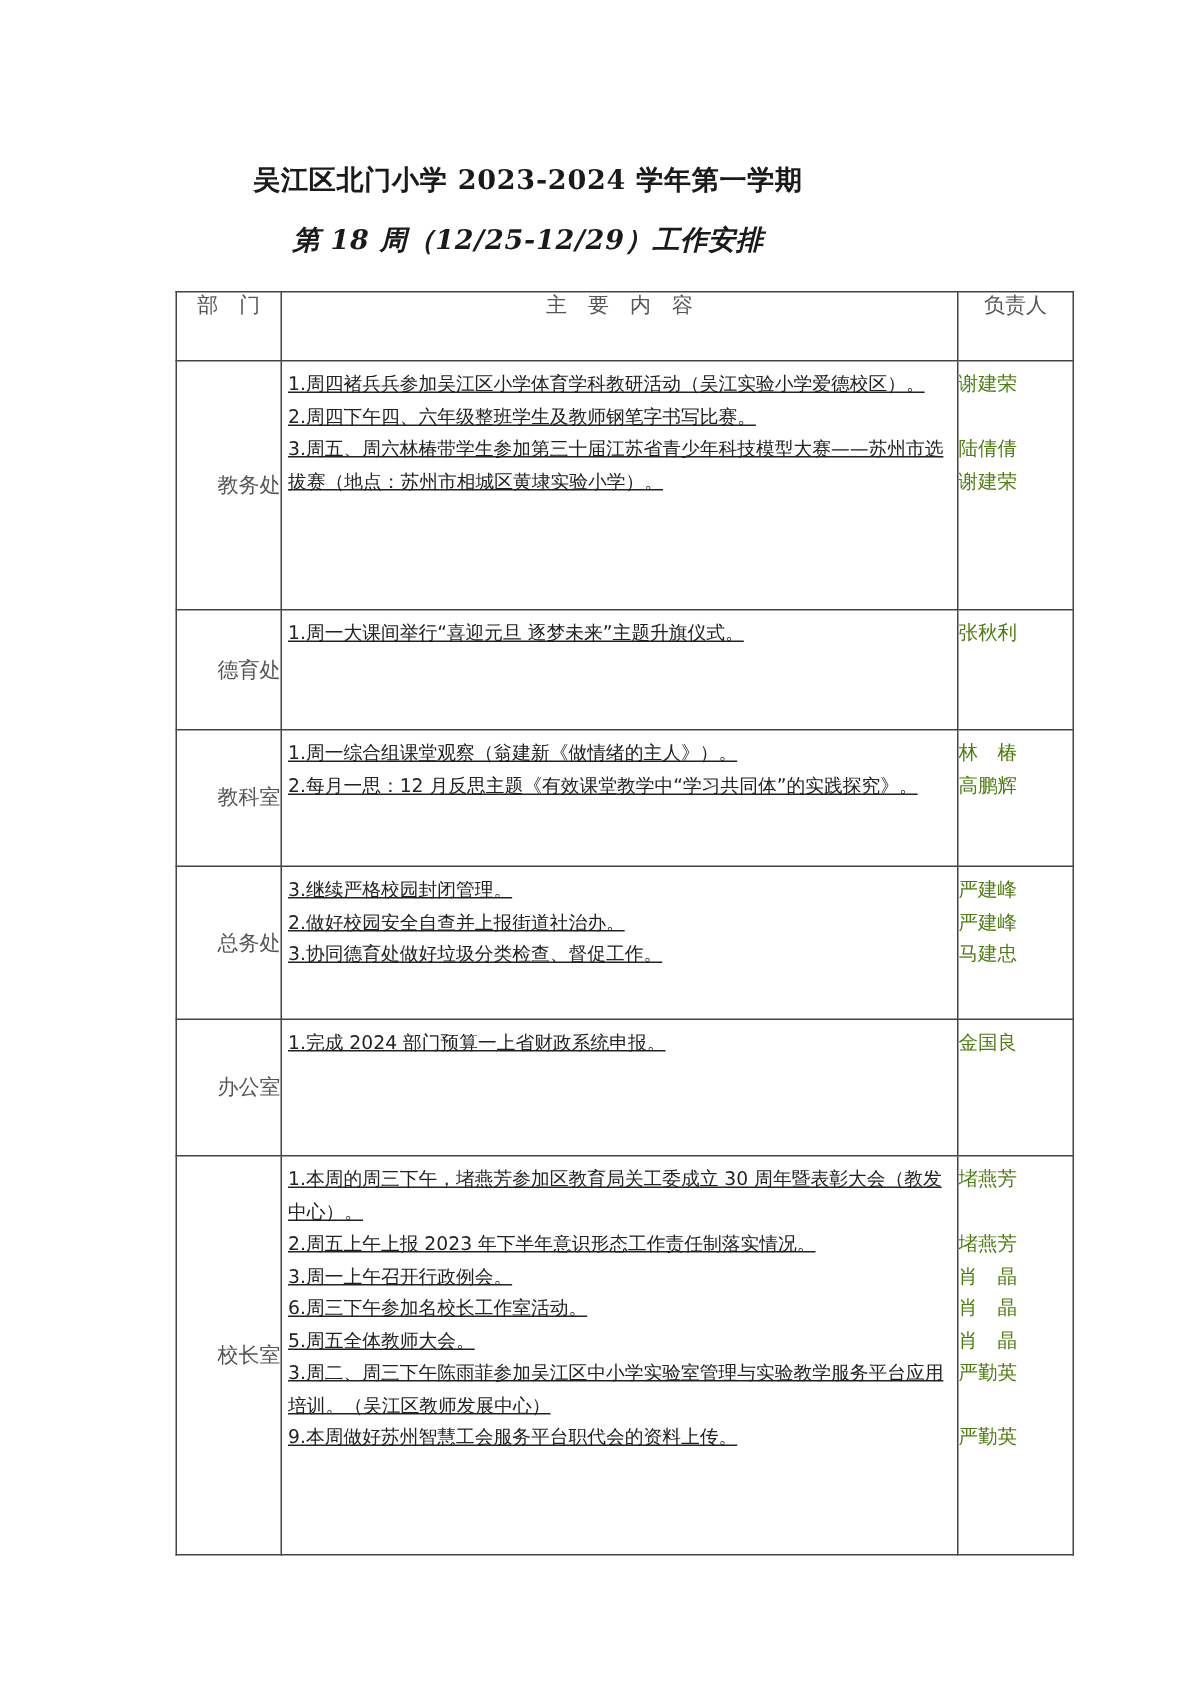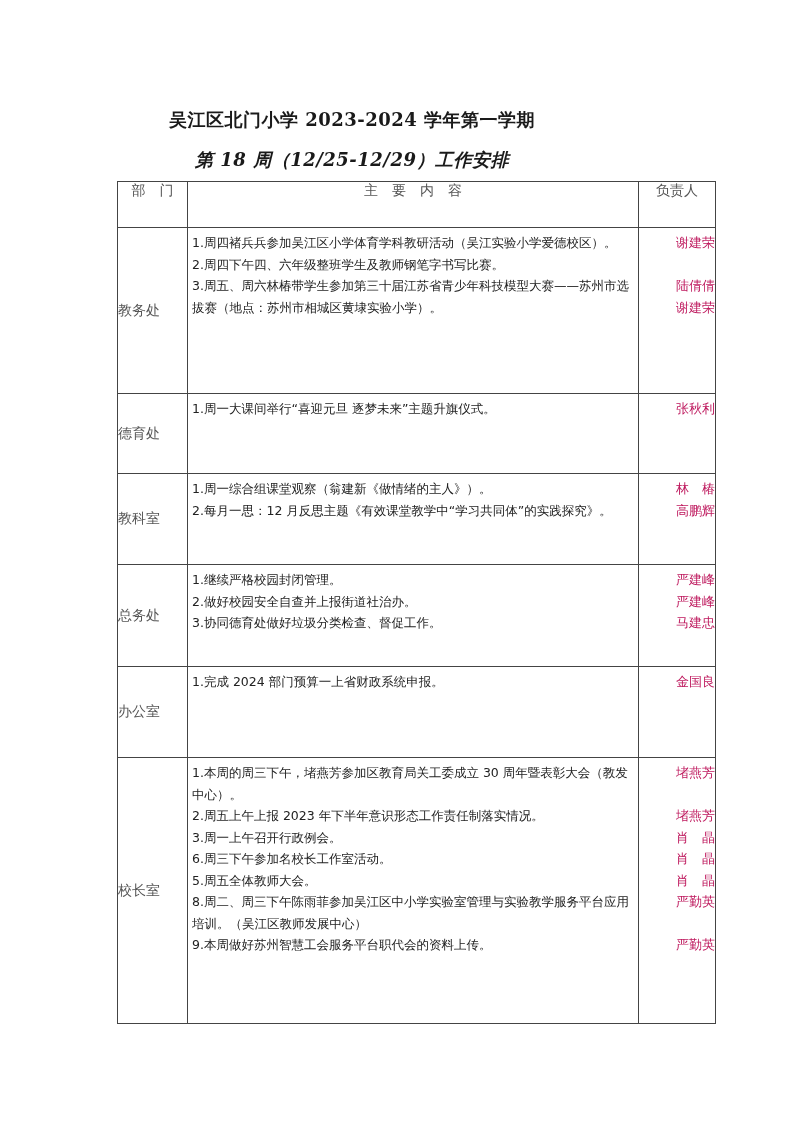--- a/index.html
+++ b/index.html
@@ -25,21 +25,21 @@
       letter-spacing: 0.5px;
       color: #1a1a1a;
       white-space: nowrap;
     }
     .title-1 { top: 108px; }
     .title-2 { top: 148px; font-style: italic; }
 
     table.schedule {
       position: absolute;
       left: 117px;
-      top: 181px;
+      top: 194px;
       width: 598px;
       border-collapse: collapse;
       table-layout: fixed;
       font-size: 13px;
     }
     table.schedule td, table.schedule th {
       border: 1.5px solid #444;
       padding: 0;
       vertical-align: top;
     }
@@ -49,40 +49,40 @@
 
     .head-row th {
       height: 45px;
       font-weight: normal;
       vertical-align: middle;
       color: #555;
       font-size: 14px;
     }
     .dept-cell {
       vertical-align: middle !important;
-      text-align: left;
+      text-align: right;
       color: #555;
       font-size: 14px;
     }
     .content-cell {
       padding: 4px 4px 0 4px !important;
       line-height: 21.5px;
       color: #222;
       font-family: "DejaVu Sans", "Liberation Sans", sans-serif;
       font-size: 12.5px;
     }
     .owner-cell {
-      text-align: right;
+      text-align: left;
       padding-top: 4px !important;
       line-height: 21.5px;
-      color: #be185d;
+      color: #4d7c0f;
       font-size: 13px;
       font-family: Liberation Serif, serif;
     }
-    .item { display: block; }
+    .item { display: block; text-decoration: underline; }
     .owner { display: block; height: 21.5px; }
 
     .row-jiaowu td { height: 161px; }
     .row-deyu td { height: 75px; }
     .row-jiaoke td { height: 86px; }
     .row-zongwu td { height: 97px; }
     .row-bangong td { height: 86px; }
     .row-xiaozhang td { height: 261px; }
   </style>
 </head>
@@ -137,21 +137,21 @@
     </td>
     <td class="owner-cell">
       <span class="owner">林　椿</span>
       <span class="owner">高鹏辉</span>
     </td>
   </tr>
 
   <tr class="row-zongwu">
     <td class="dept-cell">总务处</td>
     <td class="content-cell">
-      <span class="item">1.继续严格校园封闭管理。</span>
+      <span class="item">3.继续严格校园封闭管理。</span>
       <span class="item">2.做好校园安全自查并上报街道社治办。</span>
       <span class="item">3.协同德育处做好垃圾分类检查、督促工作。</span>
     </td>
     <td class="owner-cell">
       <span class="owner">严建峰</span>
       <span class="owner">严建峰</span>
       <span class="owner">马建忠</span>
     </td>
   </tr>
 
@@ -166,21 +166,21 @@
   </tr>
 
   <tr class="row-xiaozhang">
     <td class="dept-cell">校长室</td>
     <td class="content-cell">
       <span class="item">1.本周的周三下午，堵燕芳参加区教育局关工委成立 30 周年暨表彰大会（教发中心）。</span>
       <span class="item">2.周五上午上报 2023 年下半年意识形态工作责任制落实情况。</span>
       <span class="item">3.周一上午召开行政例会。</span>
       <span class="item">6.周三下午参加名校长工作室活动。</span>
       <span class="item">5.周五全体教师大会。</span>
-      <span class="item">8.周二、周三下午陈雨菲参加吴江区中小学实验室管理与实验教学服务平台应用培训。（吴江区教师发展中心）</span>
+      <span class="item">3.周二、周三下午陈雨菲参加吴江区中小学实验室管理与实验教学服务平台应用培训。（吴江区教师发展中心）</span>
       <span class="item">9.本周做好苏州智慧工会服务平台职代会的资料上传。</span>
     </td>
     <td class="owner-cell">
       <span class="owner">堵燕芳</span>
       <span class="owner"></span>
       <span class="owner">堵燕芳</span>
       <span class="owner">肖　晶</span>
       <span class="owner">肖　晶</span>
       <span class="owner">肖　晶</span>
       <span class="owner">严勤英</span>

